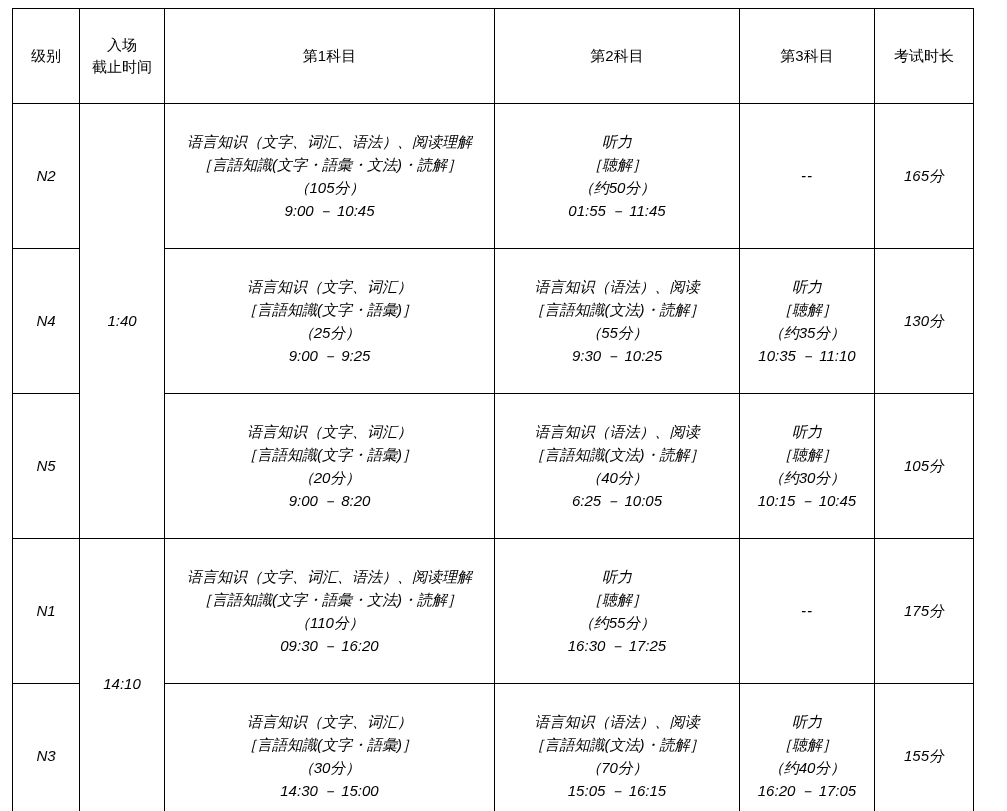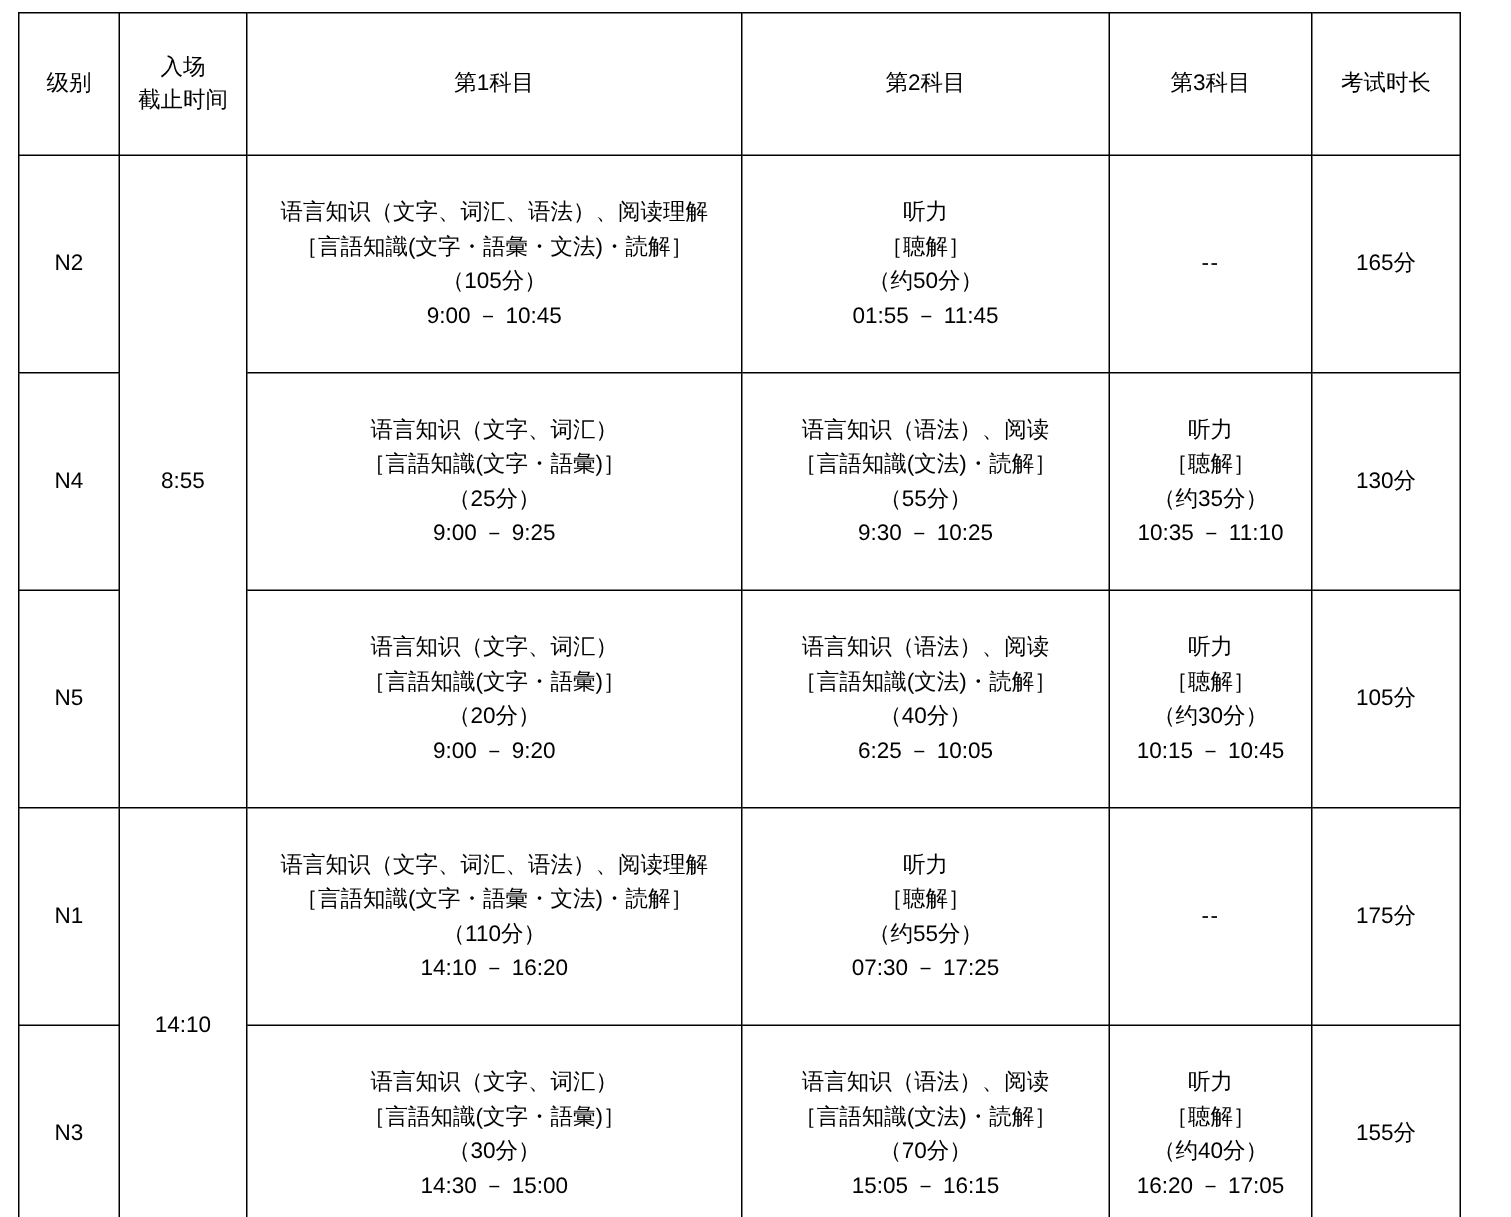--- a/index.html
+++ b/index.html
@@ -43,20 +43,21 @@
 
   thead td {
     height: 86px;
     font-size: 15px;
   }
   .head-two-line {
     line-height: 1.45;
   }
   tbody td {
     height: 136px;
+    font-style: italic;
   }
   .cell-lines {
     display: block;
   }
   .cell-lines span {
     display: block;
     white-space: nowrap;
   }
   .dash {
     letter-spacing: 1px;
@@ -90,21 +91,21 @@
         <td>第1科目</td>
         <td>第2科目</td>
         <td>第3科目</td>
         <td>考试时长</td>
       </tr>
     </thead>
     <tbody>
 
       <tr>
         <td>N2</td>
-        <td rowspan="3" class="entry-time">8:55</td>
+        <td rowspan="3" class="entry-time">1:40</td>
         <td>
           <span class="cell-lines">
             <span>语言知识（文字、词汇、语法）、阅读理解</span>
             <span>［言語知識(文字・語彙・文法)・読解］</span>
             <span>（105分）</span>
             <span>9:00 － 10:45</span>
           </span>
         </td>
         <td>
           <span class="cell-lines">
@@ -147,21 +148,21 @@
         <td>130分</td>
       </tr>
 
       <tr>
         <td>N5</td>
         <td>
           <span class="cell-lines">
             <span>语言知识（文字、词汇）</span>
             <span>［言語知識(文字・語彙)］</span>
             <span>（20分）</span>
-            <span>9:00 － 9:20</span>
+            <span>9:00 － 8:20</span>
           </span>
         </td>
         <td>
           <span class="cell-lines">
             <span>语言知识（语法）、阅读</span>
             <span>［言語知識(文法)・読解］</span>
             <span>（40分）</span>
             <span>6:25 － 10:05</span>
           </span>
         </td>
@@ -177,29 +178,29 @@
       </tr>
 
       <tr>
         <td>N1</td>
         <td rowspan="2" class="entry-time">14:10</td>
         <td>
           <span class="cell-lines">
             <span>语言知识（文字、词汇、语法）、阅读理解</span>
             <span>［言語知識(文字・語彙・文法)・読解］</span>
             <span>（110分）</span>
-            <span>14:10 － 16:20</span>
+            <span>09:30 － 16:20</span>
           </span>
         </td>
         <td>
           <span class="cell-lines">
             <span>听力</span>
             <span>［聴解］</span>
             <span>（约55分）</span>
-            <span>07:30 － 17:25</span>
+            <span>16:30 － 17:25</span>
           </span>
         </td>
         <td class="dash">--</td>
         <td>175分</td>
       </tr>
 
       <tr>
         <td>N3</td>
         <td>
           <span class="cell-lines">

